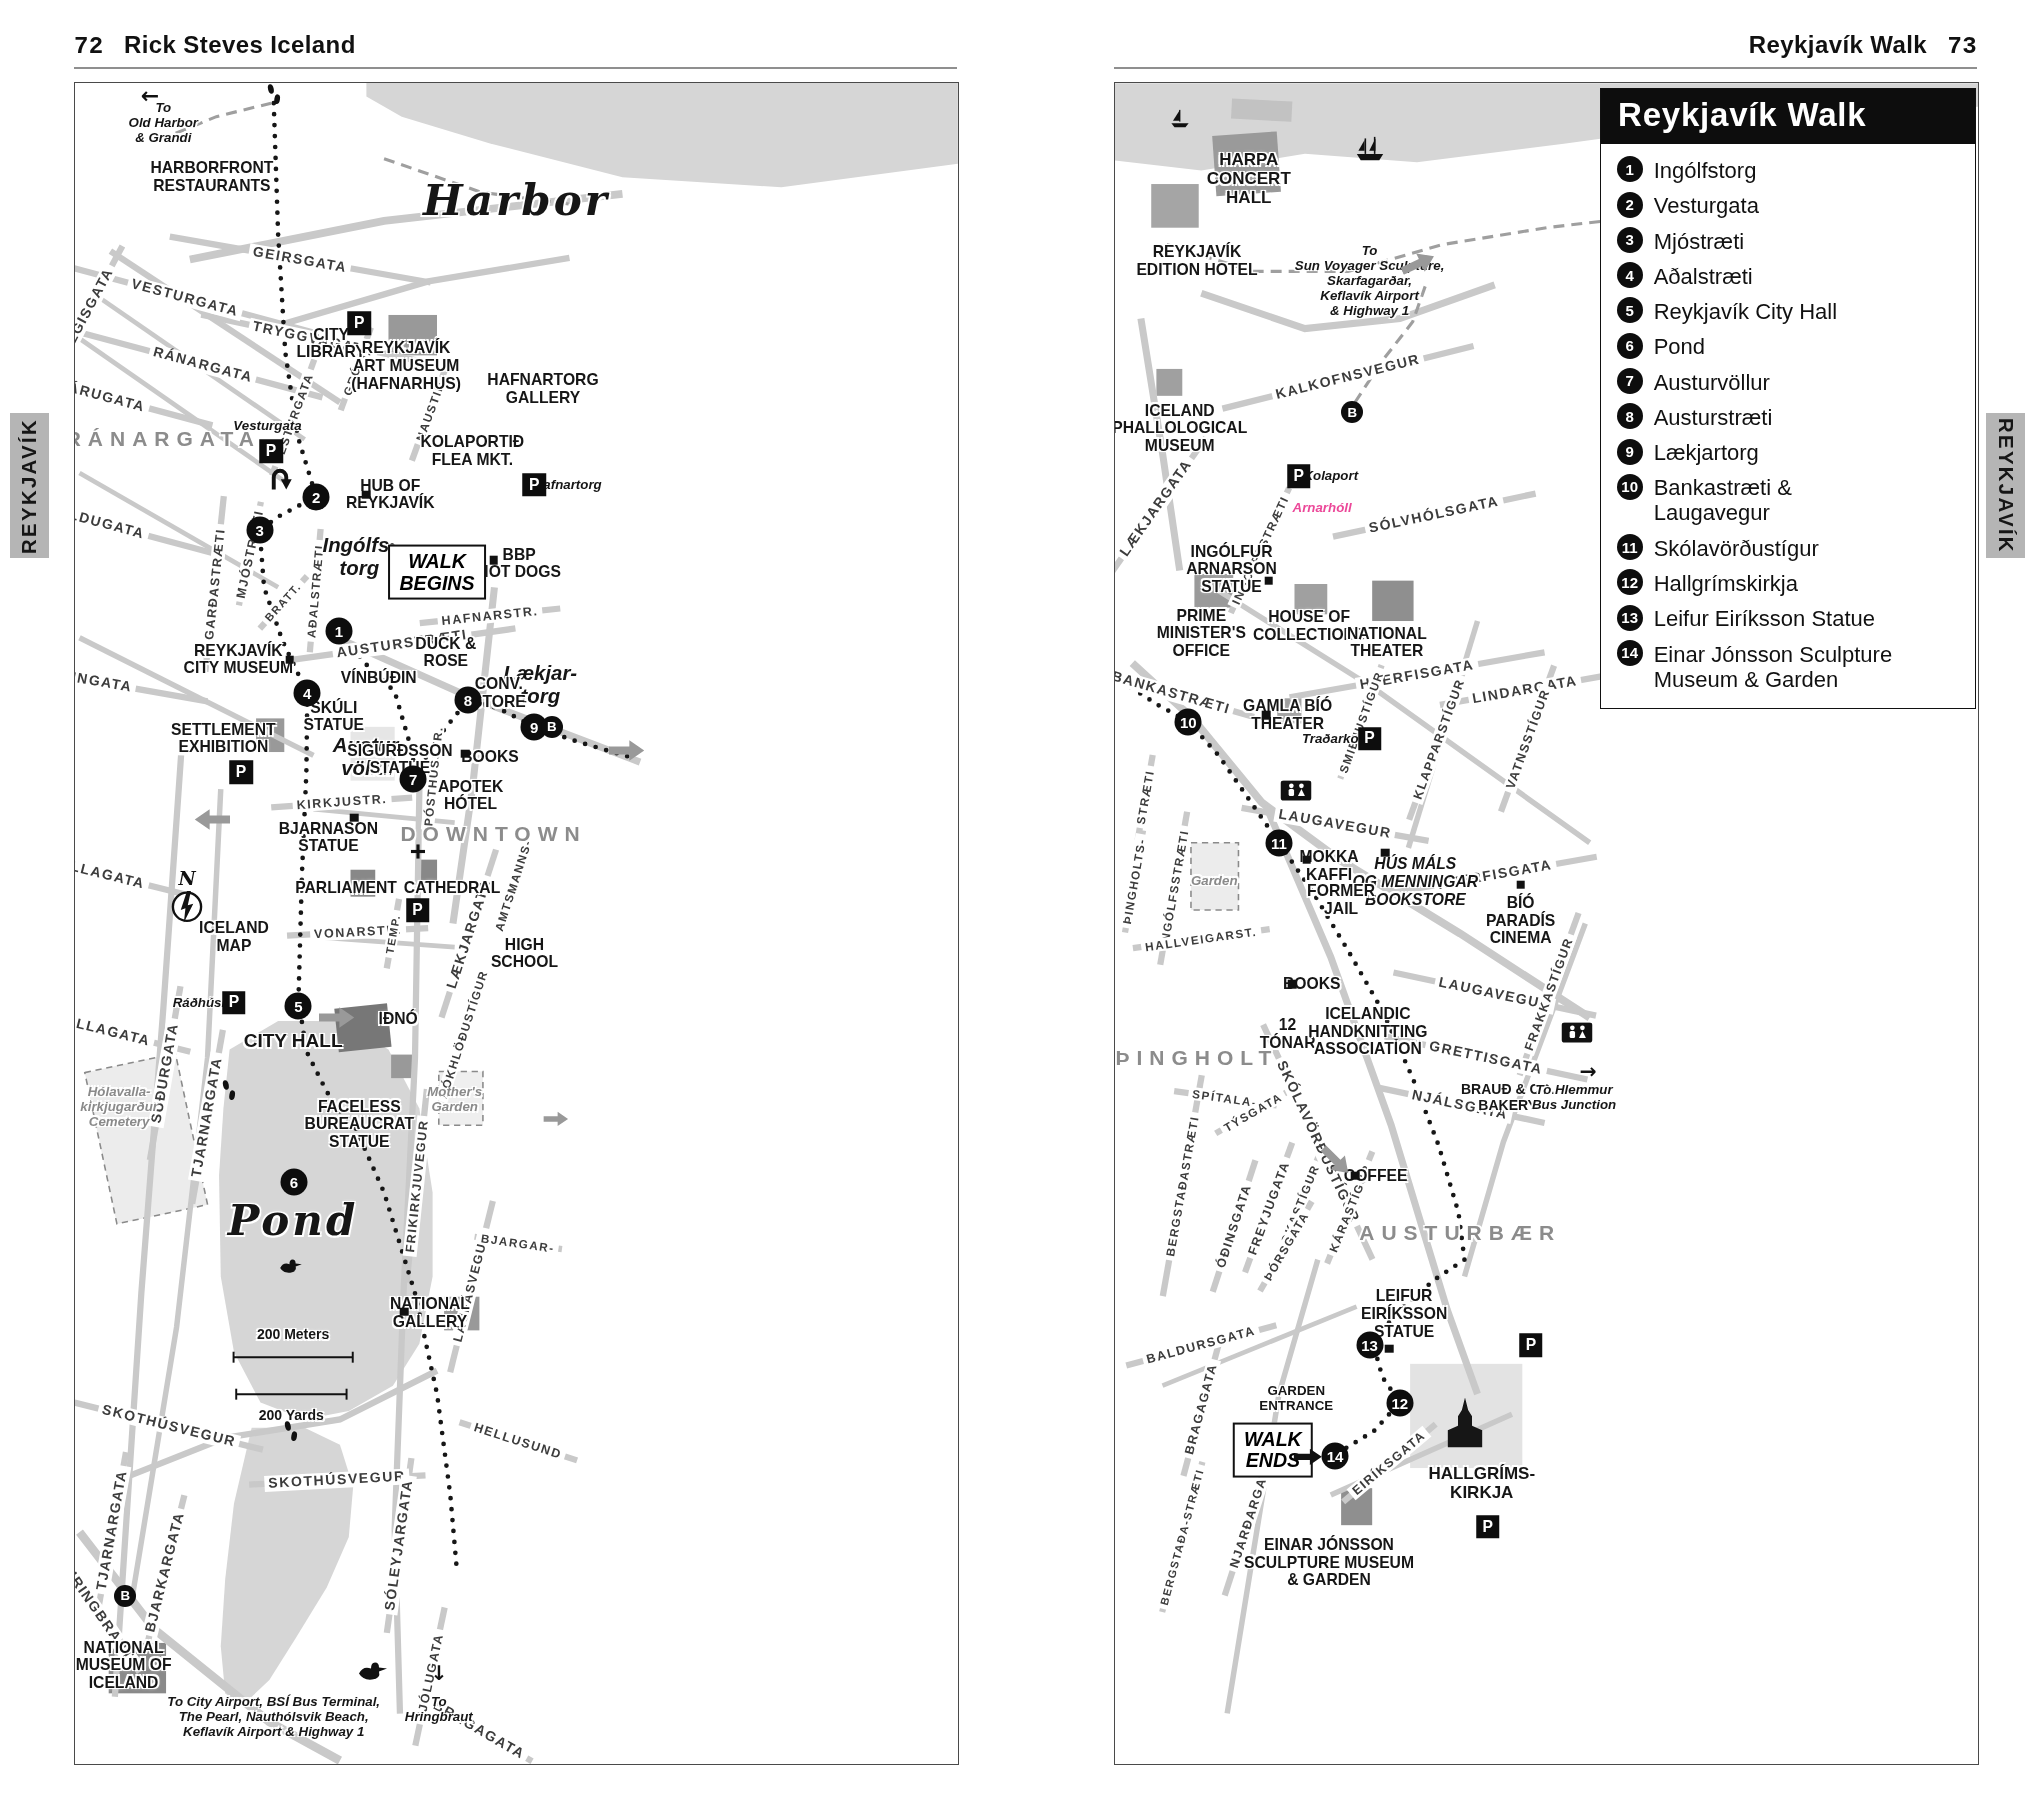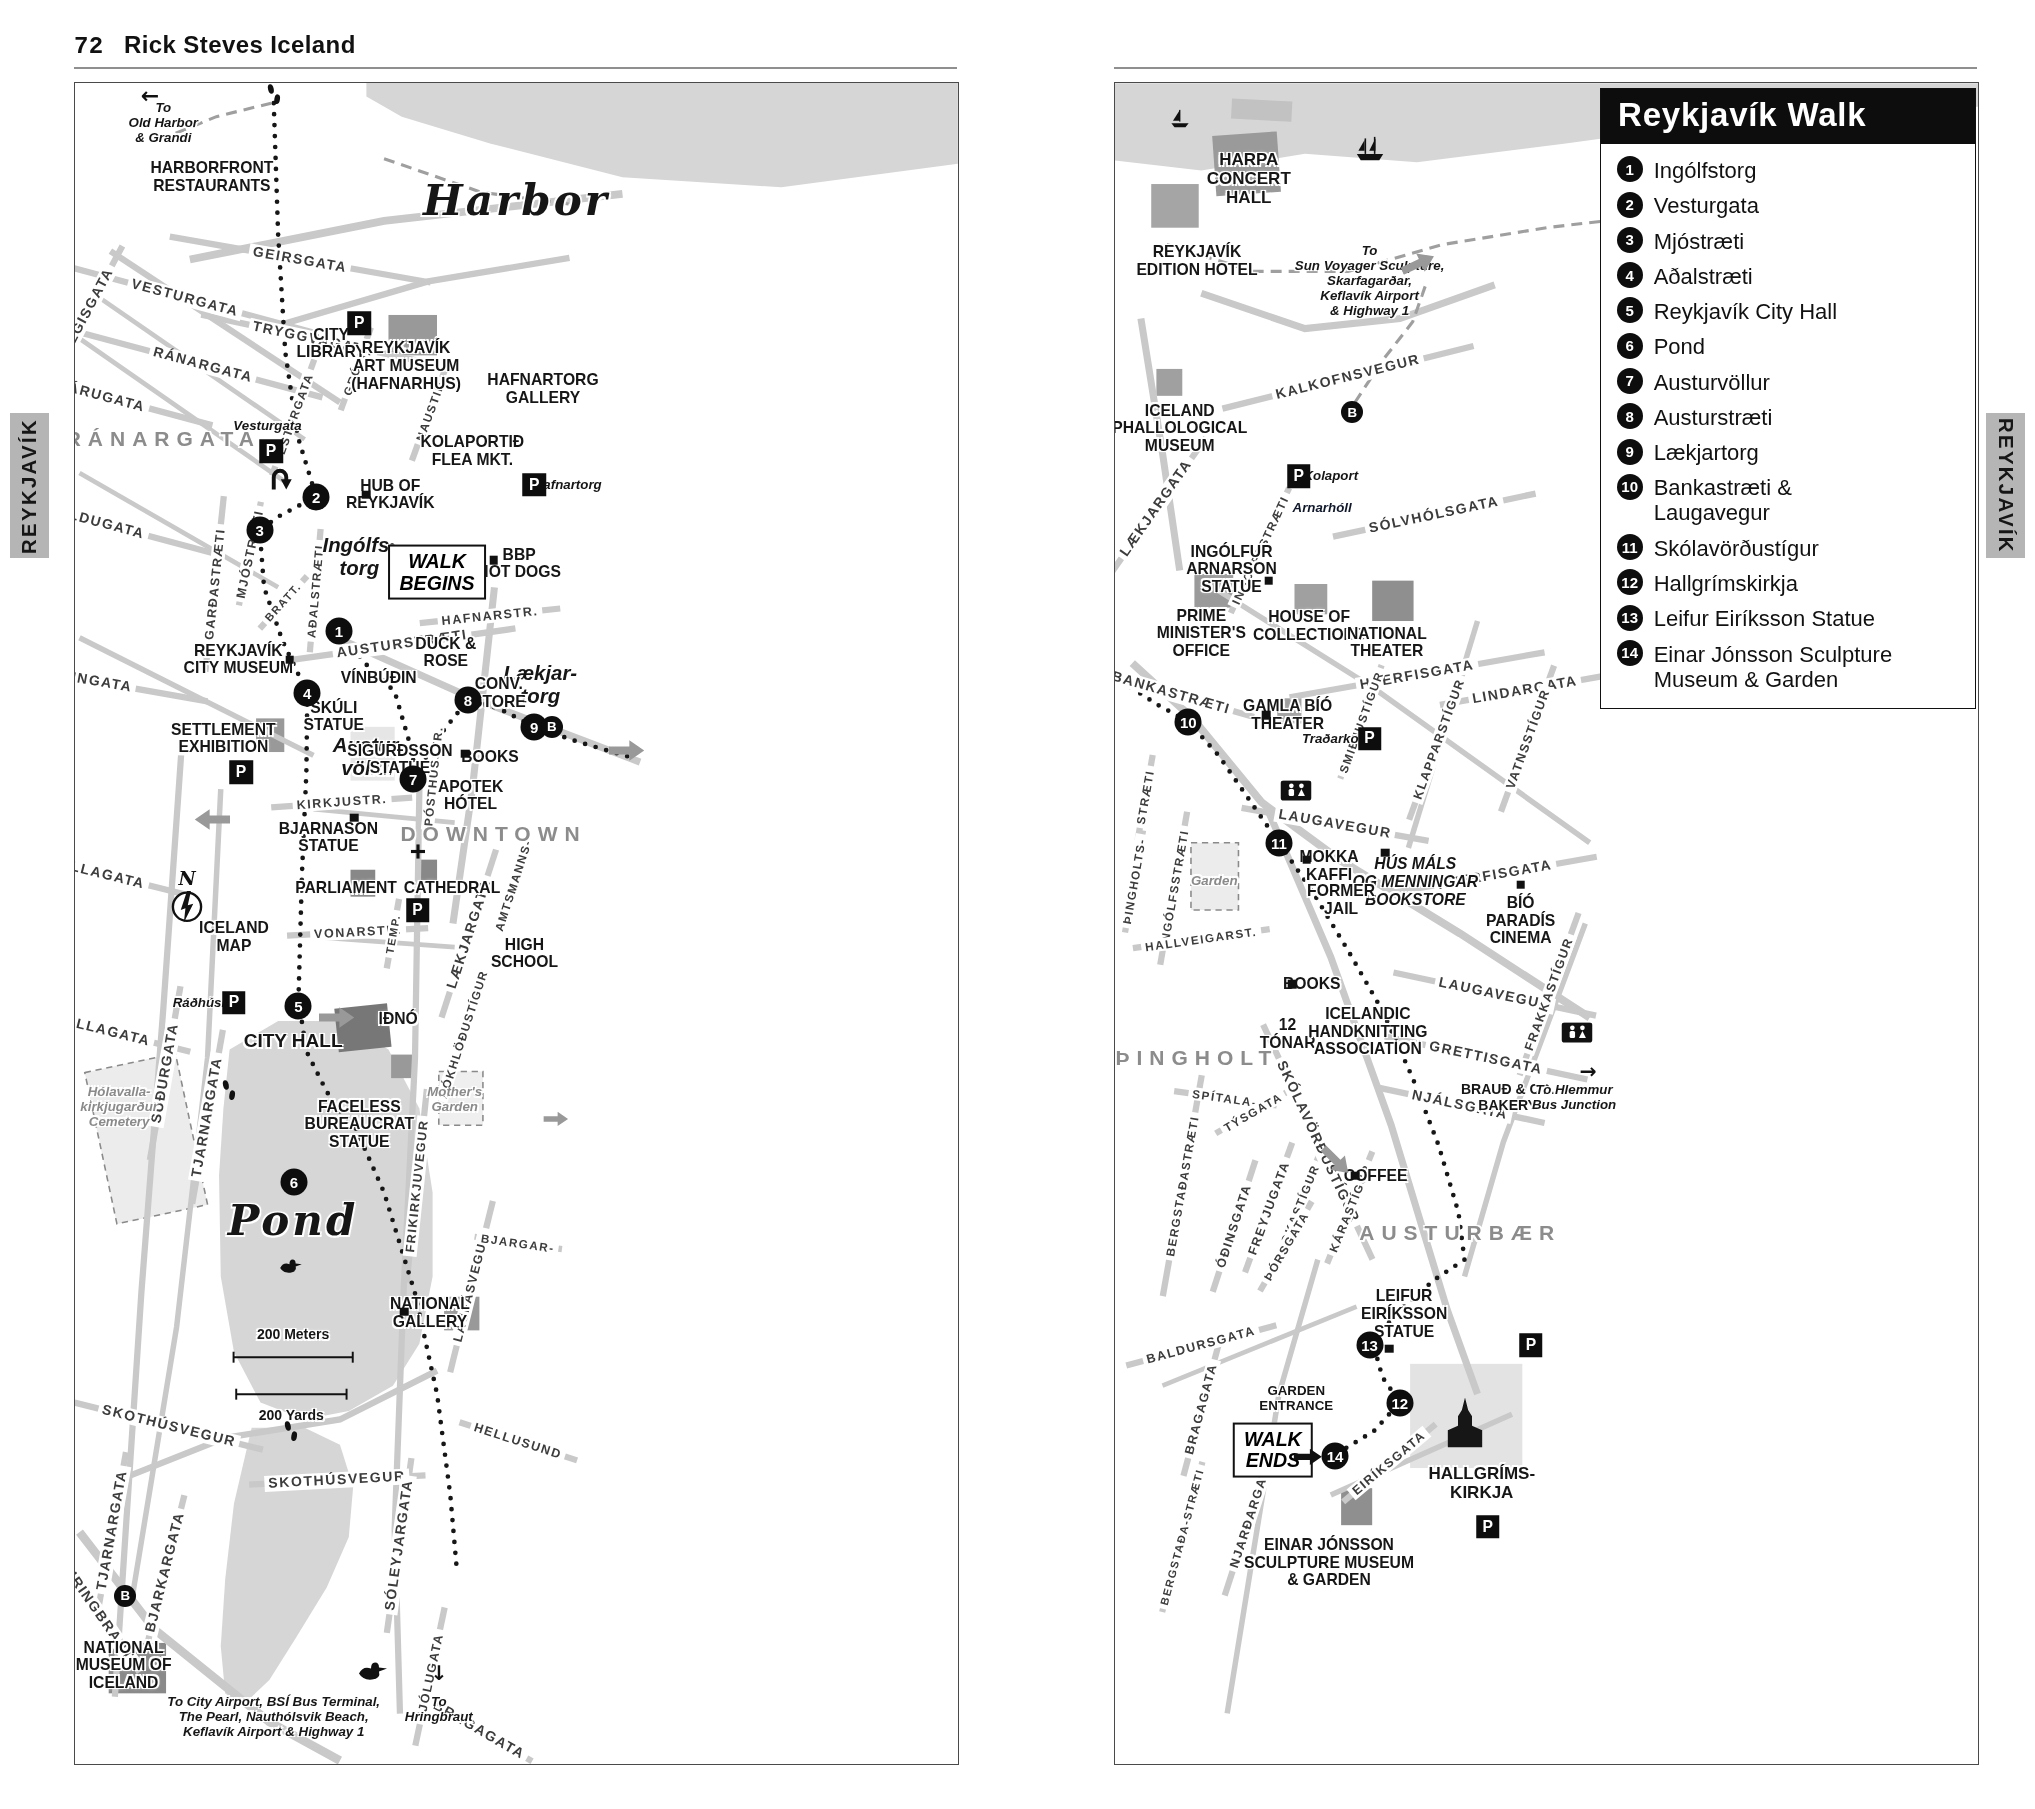--- a/index.html
+++ b/index.html
@@ -47,20 +47,23 @@
         display:flex;align-items:center;justify-content:center;}
   .ltxt{font-size:22px;font-weight:500;color:#111;line-height:1.14;padding-top:1.6px;white-space:pre-line;}
 </style>
 </head>
 <body>
 
 <div id="page">
 
   <div class="hdr" id="hdr-left">
     <span class="num">72</span><span class="gap"></span><span>Rick Steves Iceland</span>
+  </div>
+  <div class="hdr" id="hdr-right">
+    <span>Reykjavík Walk</span><span class="gap"></span><span class="num">73</span>
   </div>
   <div class="hrule" id="rule-left"></div>
   <div class="hrule" id="rule-right"></div>
 
   <div class="tab" id="tab-left">
       <span>REYKJAVÍK</span>
     </div>
   <div class="tab" id="tab-right">
       <span>REYKJAVÍK</span>
     </div>
@@ -603,21 +606,21 @@
 KIRKJA</div>
       <div class="lbl poi" style="left: 24.8%; top: 88%; transform: translate(-50%, -50%);">EINAR JÓNSSON
 SCULPTURE MUSEUM
 &amp; GARDEN</div>
       <div class="lbl it" style="left: 29.5%; top: 11.8%; transform: translate(-50%, -50%);">To
 Sun Voyager Sculpture,
 Skarfagarðar,
 Keflavík Airport
 &amp; Highway 1</div>
       <div class="lbl it" style="left: 25%; top: 23.4%; transform: translate(-50%, -50%);">Kolaport</div>
-      <div class="lbl it" style="left: 24%; top: 25.3%; color: #0f172a; transform: translate(-50%, -50%);">Arnarhóll</div>
+      <div class="lbl it" style="left: 24%; top: 25.3%; color: #ec4899; transform: translate(-50%, -50%);">Arnarhóll</div>
       <div class="lbl it" style="left: 25.2%; top: 39%; transform: translate(-50%, -50%);">Traðarkot</div>
       <div class="lbl it" style="left: 11.5%; top: 47.5%; color: rgb(138, 138, 138); transform: translate(-50%, -50%);">Garden</div>
       <div class="lbl it" style="left: 53.2%; top: 60.4%; transform: translate(-50%, -50%);">To Hlemmur
 Bus Junction</div>
       <div class="icn" style="left: 7.5%; top: 2.2%; transform: translate(-50%, -50%);"><svg width="20.4" height="20.4" viewBox="0 0 26 26">
           <polygon points="13,2 13,16 4,16" fill="#111"></polygon>
           <rect x="12" y="2" width="1.5" height="15" fill="#111"></rect>
           <polygon points="2,19 24,19 20,24 6,24" fill="#111"></polygon>
         </svg></div>
       <div class="icn" style="left: 29.5%; top: 4%; transform: translate(-50%, -50%);"><svg width="31" height="27" viewBox="0 0 40 34">

